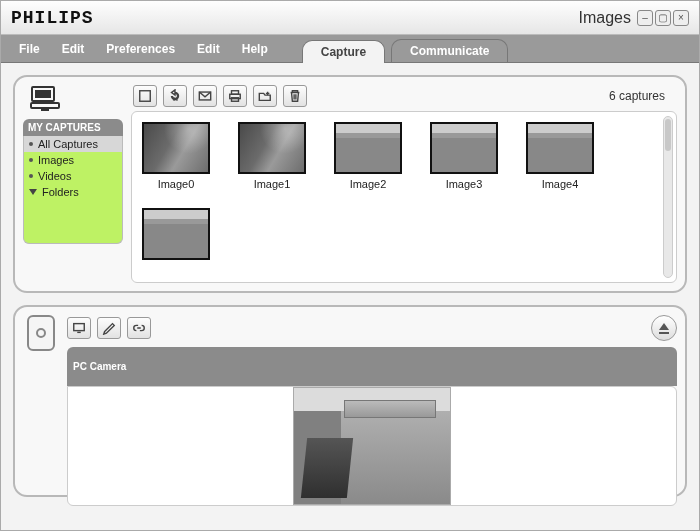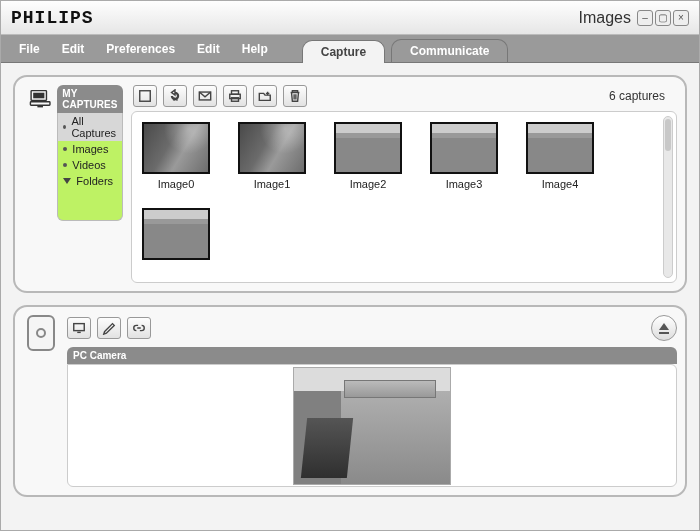--- a/index.html
+++ b/index.html
@@ -37,21 +37,21 @@
   }
   .tab.active { background:#f3f3f3; color:#444; position:relative; top:1px;}
   
   .panel {
     margin:12px 12px 6px; border:2px solid #b8b8b8; border-radius:14px;
     background:#f8f8f8; position:relative;
   }
   .panel.upper { height:218px; }
   .panel.lower { height:192px; }
   .panel-inner { display:flex; height:100%; padding:8px; gap:8px; }
-  .sidecol { width:100px; display:flex; flex-direction:row; gap:6px; }
+  .sidecol { width:100px; display:flex; flex-direction:column; gap:6px; }
   .devicon {
     width:32px; height:28px; margin-left:6px;
   }
   .mycaptures-hdr{
     background:#8b8b8b; color:#fff; font-weight:bold; font-size:10px;
     padding:3px 5px; border-top-left-radius:6px; border-top-right-radius:6px;
   }
   .captures-list{
     border:1px solid #bbb; border-top:none; background:#bef264; height:108px;
     border-bottom-left-radius:6px; border-bottom-right-radius:6px;
@@ -120,21 +120,21 @@
     display:flex; align-items:center; justify-content:center;
   }
   .speaker .dot{width:10px;height:10px;border:2px solid #888;border-radius:50%;}
   .lowertoolbar{ display:flex; gap:6px; align-items:center; }
   .eject{
     margin-left:auto; width:26px; height:26px; border:1px solid #999; border-radius:13px;
     background:linear-gradient(#fff,#ddd); display:flex; flex-direction:column; align-items:center; justify-content:center; cursor:pointer; gap:2px;
   }
   .eject .tri{ width:0;height:0;border-left:5px solid transparent;border-right:5px solid transparent;border-bottom:7px solid #555;}
   .eject .bar{ width:10px; height:2px; background:#555;}
-  .pccam-hdr{ background:#8b8b8b; color:#fff; font-weight:bold; font-size:10px; padding:3px 6px; border-top-left-radius:6px; border-top-right-radius:6px; margin-top:6px;}
+  .pccam-hdr{ background:#8b8b8b; color:#fff; font-weight:bold; font-size:10px; padding:14px 6px; border-top-left-radius:6px; border-top-right-radius:6px; margin-top:6px;}
   .preview{
     border:1px solid #ccc; border-radius:0 6px 6px 6px; background:#fff; height:128px;
     display:flex; justify-content:center; align-items:center;
   }
   .preview .img{
     width:158px; height:118px; border:1px solid #aaa;
     background:
       linear-gradient(#dcdcdc 0 20%, transparent 20%),
       linear-gradient(90deg,#808080 0 30%, transparent 30%),
       linear-gradient(#b8b8b8,#8a8a8a);

